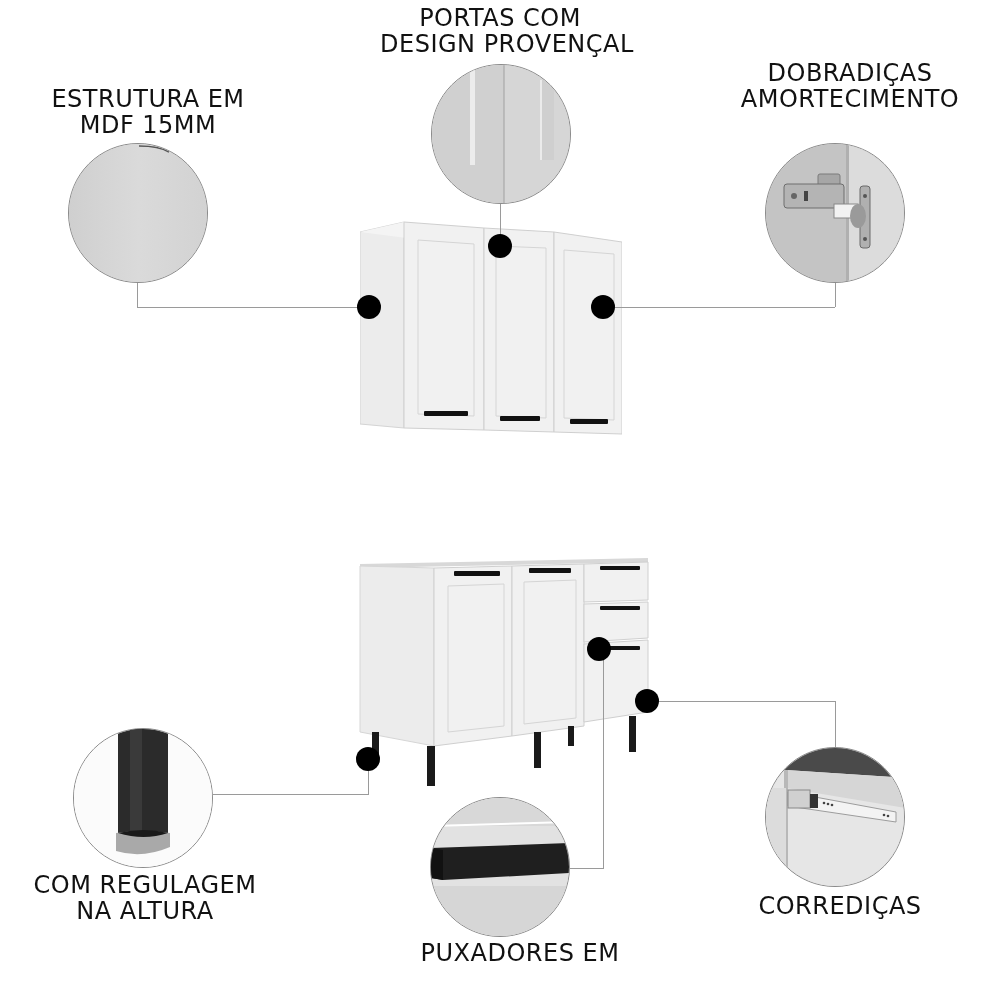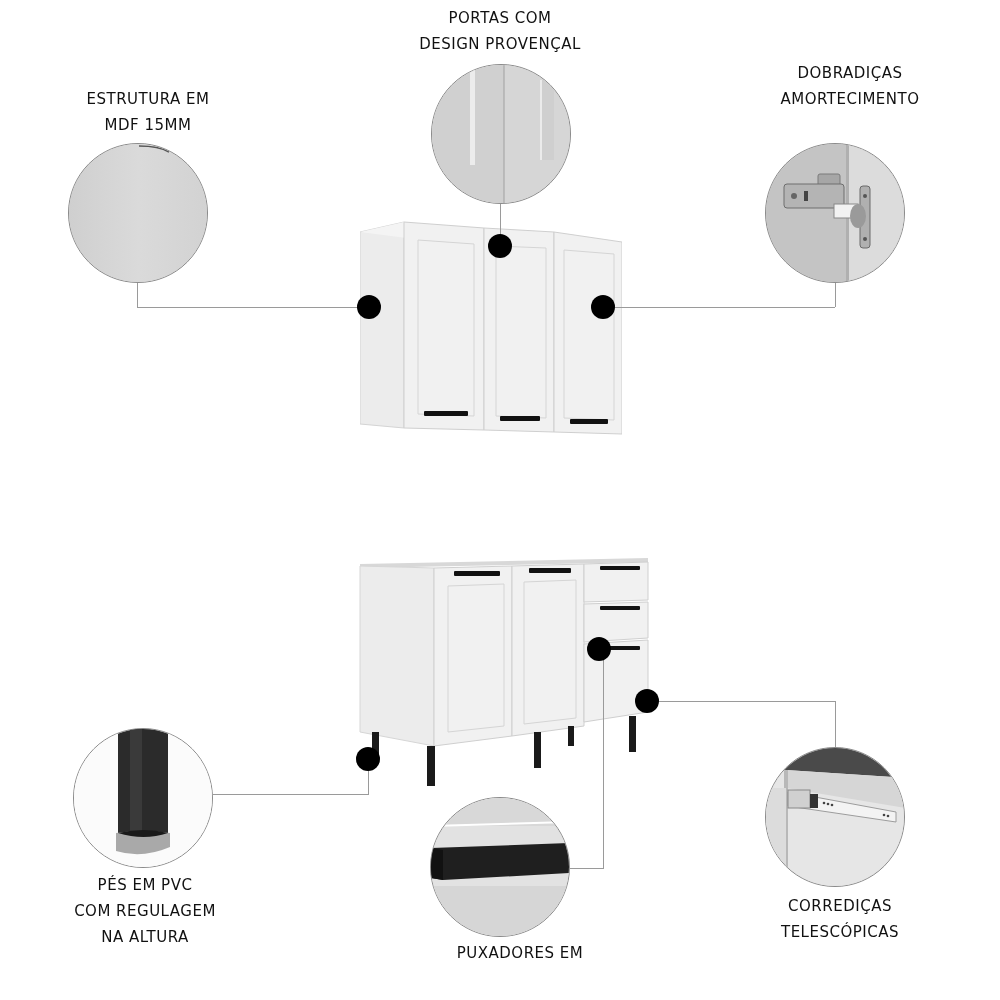--- a/index.html
+++ b/index.html
@@ -2,21 +2,21 @@
 <html><head>
 <meta charset="utf-8">
 <style>
   * { box-sizing: border-box; margin: 0; padding: 0; }
   html, body { width: 1000px; height: 1000px; background: #ffffff; overflow: hidden; }
   body { position: relative; font-family: "DejaVu Sans", sans-serif; color: #111; }
 
   .label {
     position: absolute;
     text-align: center;
-    font-size: 15px;
+    font-size: 24px;
     line-height: 26px;
     letter-spacing: 0.5px;
     color: #111;
     white-space: nowrap;
     font-weight: normal;
   }
   .label span { display: block; }
 
   .zoom-circle {
     position: absolute;
@@ -44,32 +44,30 @@
   <span>PORTAS COM</span>
   <span>DESIGN PROVENÇAL</span>
 </div>
 
 <div class="label" style="left:730px; top:60px; width:240px;">
   <span>DOBRADIÇAS</span>
   <span>AMORTECIMENTO</span>
 </div>
 
 <div class="label" style="left:30px; top:872px; width:230px;">
-  <span>PÉS EM PVC</span>
   <span>COM REGULAGEM</span>
   <span>NA ALTURA</span>
 </div>
 
 <div class="label" style="left:415px; top:940px; width:210px;">
   <span>PUXADORES EM</span>
 </div>
 
 <div class="label" style="left:735px; top:893px; width:210px;">
   <span>CORREDIÇAS</span>
-  <span>TELESCÓPICAS</span>
 </div>
 
 <div class="zoom-circle" style="left:68px; top:143px; width:140px; height:140px;">
   <svg width="140" height="140" viewBox="0 0 140 140">
     <defs>
       <linearGradient id="gMdf" x1="0" x2="1" y1="0" y2="0">
         <stop offset="0" stop-color="#cfcfcf"></stop>
         <stop offset="0.5" stop-color="#dadada"></stop>
         <stop offset="1" stop-color="#d2d2d2"></stop>
       </linearGradient>

